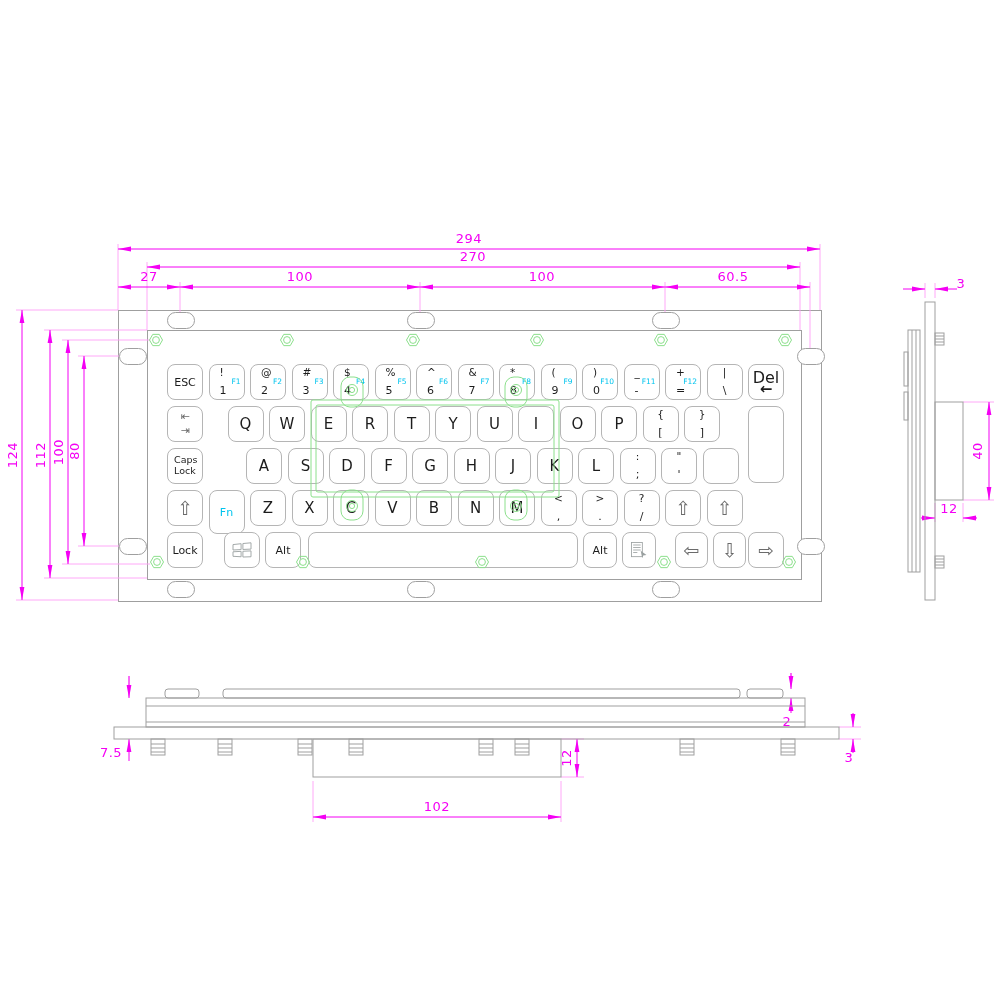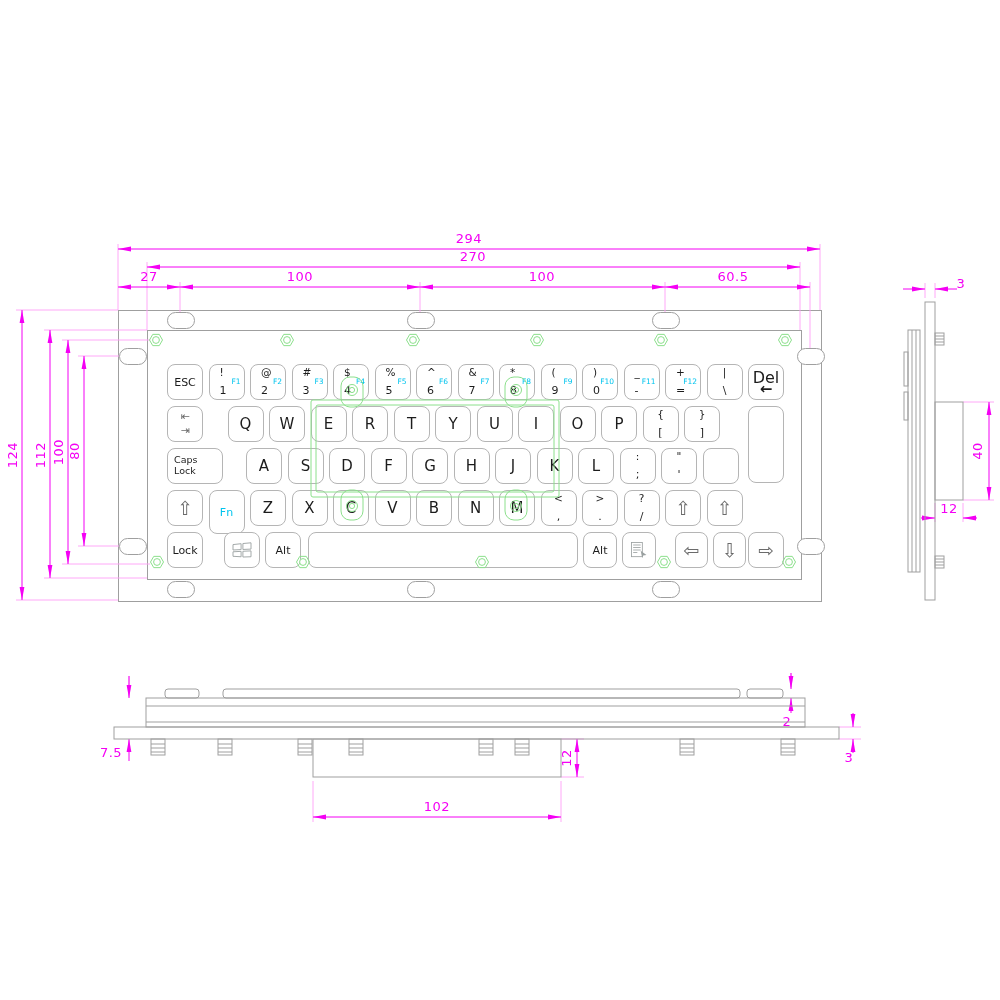--- a/index.html
+++ b/index.html
@@ -153,21 +153,21 @@
       </div>
       <div class="key" style="left: 495.5px; top: 63px; width: 36px; height: 36px;">
         <span class="shift">{</span>
         <span class="main">[</span>
       </div>
       <div class="key" style="left: 537px; top: 63px; width: 36px; height: 36px;">
         <span class="shift">}</span>
         <span class="main">]</span>
       </div>
       <div class="key" style="left: 601px; top: 63px; width: 36px; height: 77px;"></div>
-      <div class="key" style="left: 20px; top: 105px; width: 56px; height: 36px;">
+      <div class="key" style="left: 20px; top: 105px; width: 36px; height: 36px;">
         <span class="multi">Caps
 Lock</span>
       </div>
       <div class="key" style="left: 99px; top: 105px; width: 36px; height: 36px;">
         <span class="lbl">A</span>
       </div>
       <div class="key" style="left: 140.5px; top: 105px; width: 36px; height: 36px;">
         <span class="lbl">S</span>
       </div>
       <div class="key" style="left: 182px; top: 105px; width: 36px; height: 36px;">

